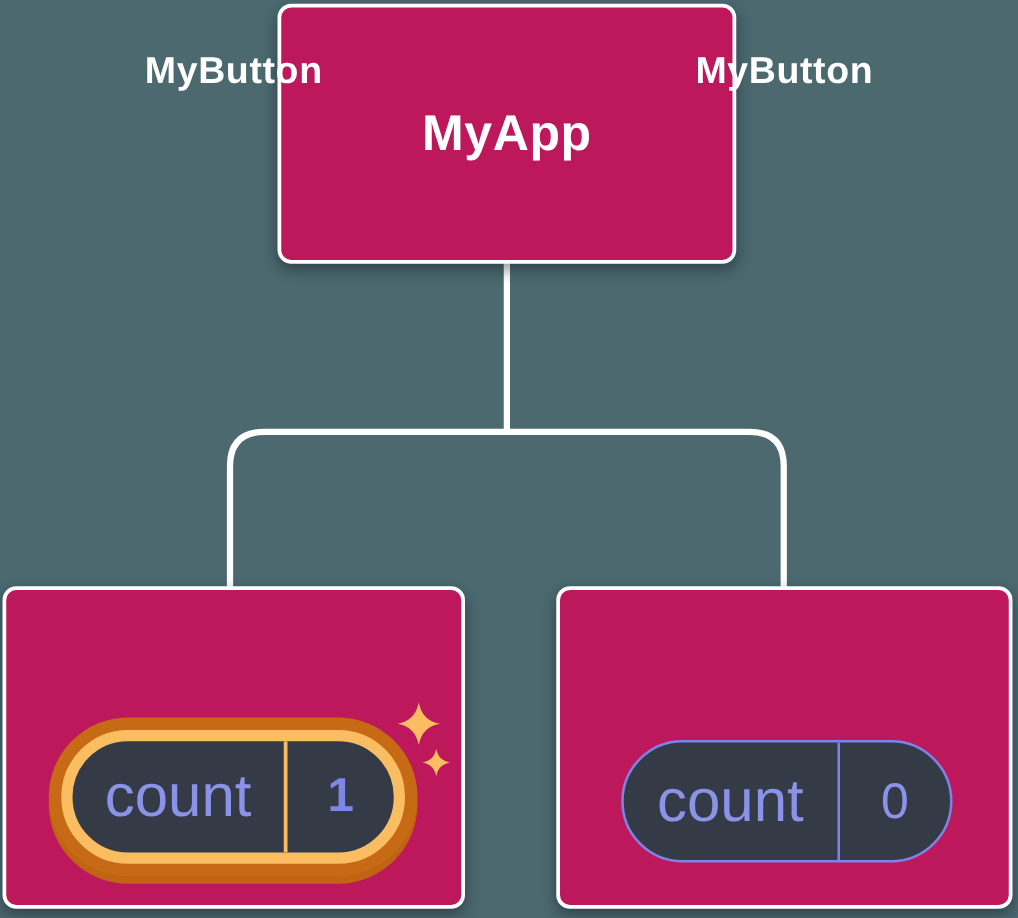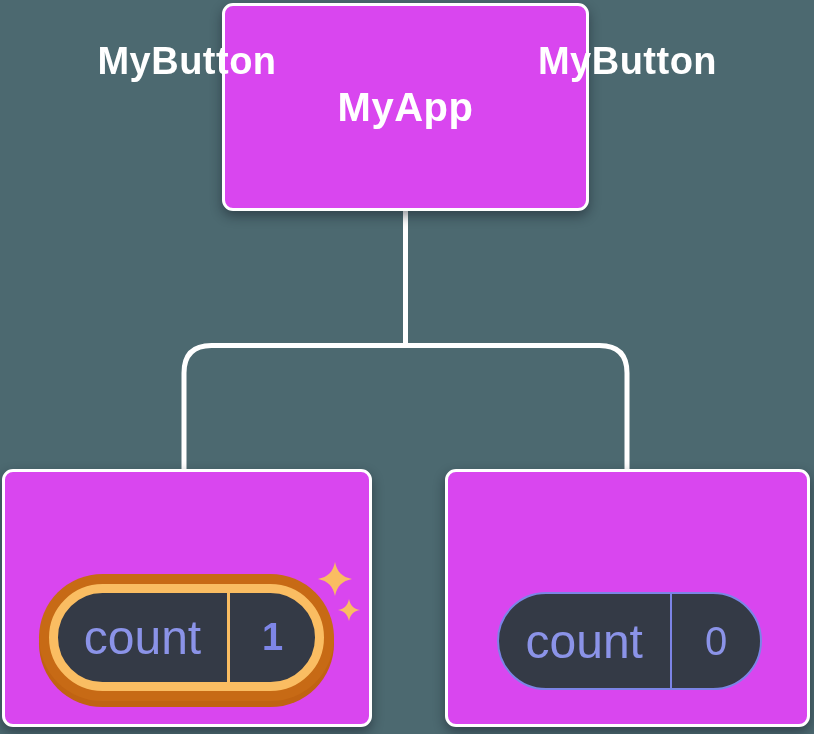--- a/index.html
+++ b/index.html
@@ -9,40 +9,40 @@
     font-family: "Liberation Sans", sans-serif;
     position: relative;
     overflow: hidden;
   }
   #stage { position: absolute; inset: 0; }
 
   .connectors { position: absolute; left: 0; top: 0; }
 
   .node {
     position: absolute;
-    background: #d946ef;
+    background: #be185d;
     border: 3.5px solid #FFFFFF;
     border-radius: 11px;
     box-sizing: border-box;
     box-shadow: 0 5px 12px rgba(15, 20, 30, 0.45);
   }
   .node-root {
     left: 222px; top: 3px; width: 367px; height: 208px;
     display: flex; align-items: center; justify-content: center;
   }
   .node-root .node-label {
     color: #FFFFFF; font-size: 40px; font-weight: 700; letter-spacing: 0.5px;
   }
   .node-child-left  { left: 2px;   top: 469px; width: 370px; height: 258px; }
   .node-child-right { left: 445px; top: 469px; width: 365px; height: 258px; }
 
   .child-title {
     position: absolute; left: 0; right: 0; top: 40px;
     text-align: center;
-    color: #FFFFFF; font-size: 38px; font-weight: 700; letter-spacing: 0.5px;
+    color: #FFFFFF; font-size: 30px; font-weight: 700; letter-spacing: 0.5px;
   }
 
   .pill {
     position: absolute;
     display: flex; align-items: stretch;
     box-sizing: border-box;
     border-radius: 70px;
     overflow: hidden;
   }
   .pill-highlight {

